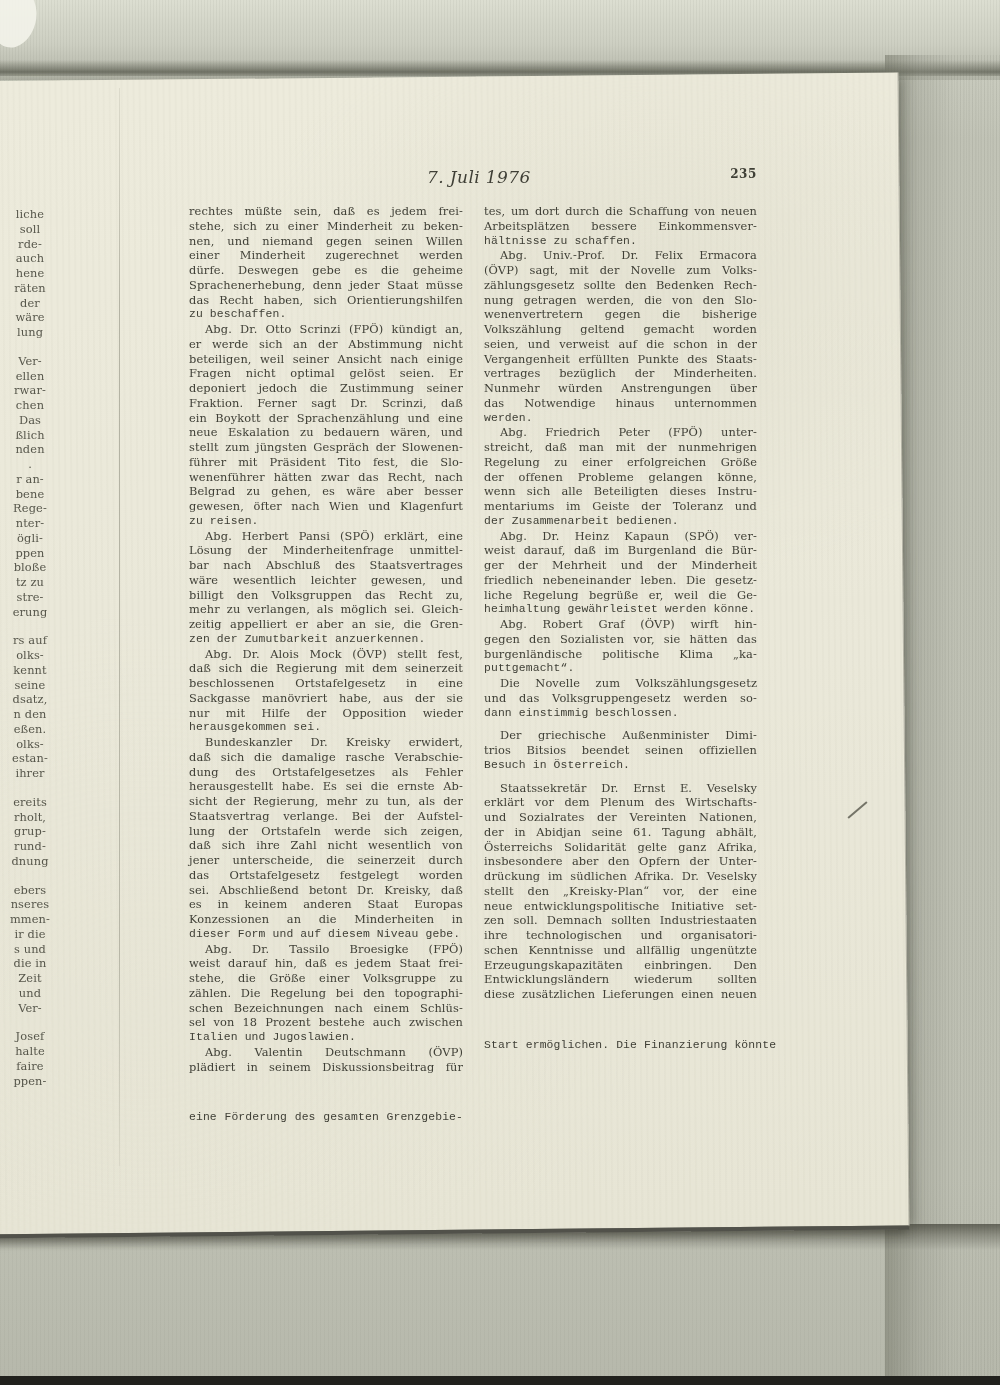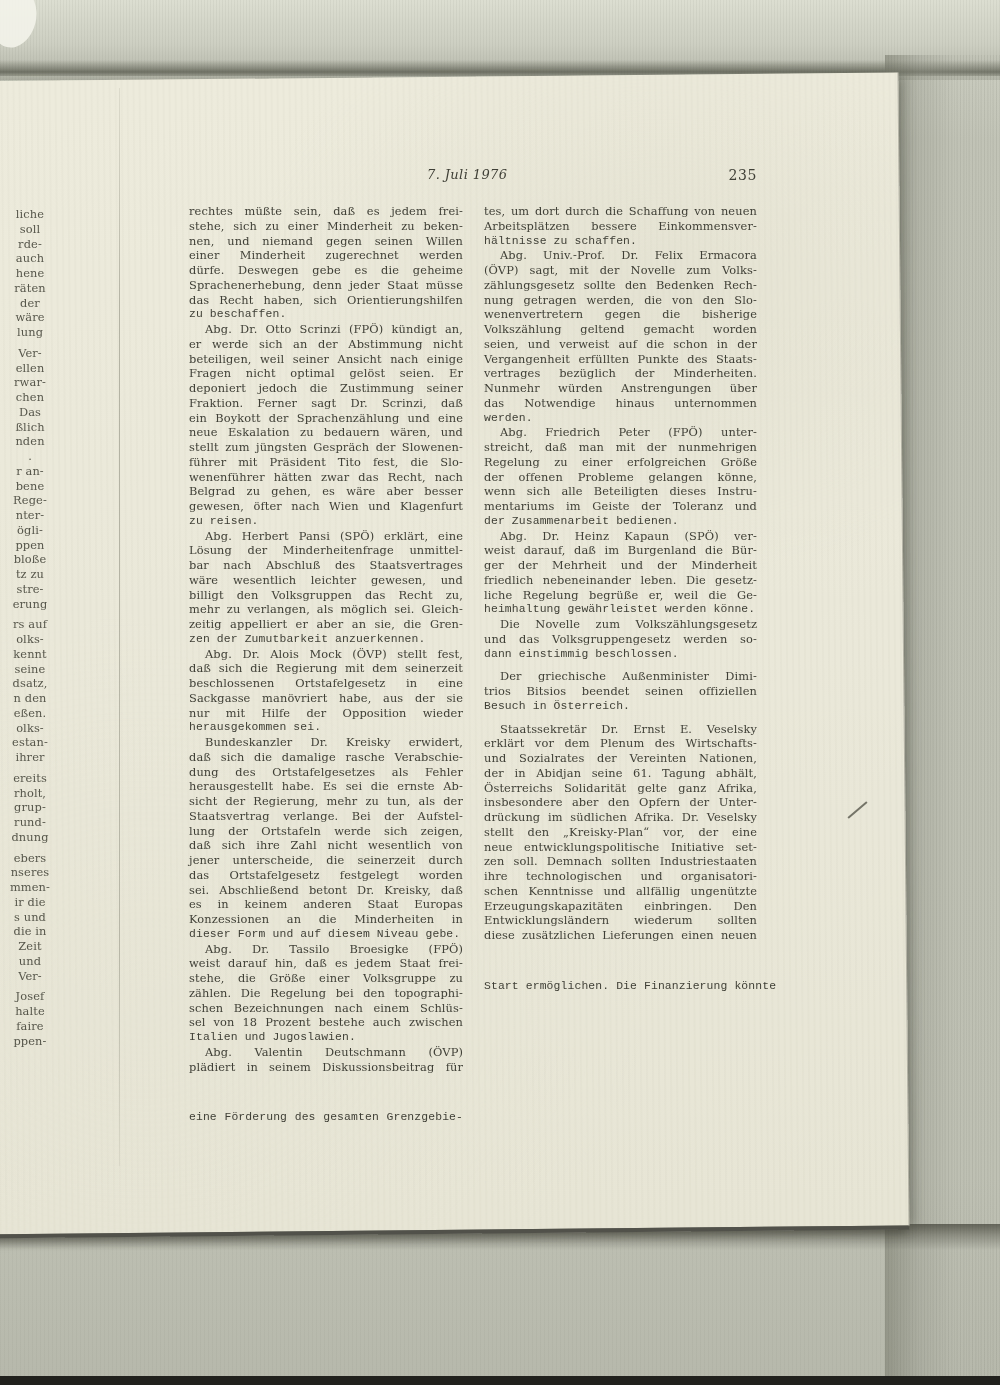--- a/index.html
+++ b/index.html
@@ -38,35 +38,35 @@
     border-bottom:4px solid #51514a;
     border-right:1px solid rgba(90,90,80,.35);
     box-shadow:0 7px 9px -3px rgba(70,70,60,.5), 8px 0 12px -3px rgba(95,97,86,.45);}
 
   .content{position:absolute;left:0;top:0;width:1000px;height:1385px;z-index:2;
     color:#3f3f36;font-size:11.4px;letter-spacing:.12px;}
   .crease{position:absolute;left:119px;top:88px;width:1px;height:1078px;
     background:linear-gradient(180deg, rgba(125,125,110,.15), rgba(125,125,110,.5) 20%, rgba(125,125,110,.45) 80%, rgba(125,125,110,.1));}
 
   .header{position:absolute;left:189px;top:167px;width:568px;height:18px;}
-  .header .date{position:absolute;left:238px;top:0;font-style:italic;font-size:13px;letter-spacing:.4px;}
-  .header .pagenum{position:absolute;right:0;top:0;font-size:14px;letter-spacing:.6px;}
+  .header .date{position:absolute;left:238px;top:0;font-style:italic;font-size:17px;letter-spacing:.4px;}
+  .header .pagenum{position:absolute;right:0;top:0;font-size:12px;letter-spacing:.6px;font-weight:bold;}
 
   .col{position:absolute;top:204px;line-height:14.75px;}
   .col-left{left:189px;width:274px;}
   .col-right{left:484px;width:273px;}
   .ln{text-align:justify;text-align-last:justify;white-space:nowrap;}
   .para .ln:last-child{text-align-last:left;font-family:Liberation Mono, monospace;}
   .para.jlast .ln:last-child{text-align-last:justify;margin-top:36px;}
   .para.indent .ln:first-child{text-indent:16px;}
   .para.gap{margin-top:8px;}
 
   .frag-col{position:absolute;left:0;top:207px;width:60px;line-height:14.75px;color:#4a4a3f;opacity:.92;}
   .fln{text-align:center;white-space:nowrap;}
-  .fgroup + .fgroup{margin-top:6px;}
+  .fgroup + .fgroup{margin-top:14px;}
 
   .pencil-mark{position:absolute;left:845px;top:809px;width:25px;height:2px;background:#57574c;
     border-radius:2px;transform:rotate(-40deg);opacity:.8;}
 </style>
 </head>
 <body>
 
 <div class="bg-top"></div>
 <div class="fringe-top"></div>
 <div class="bg-right"></div>
@@ -259,20 +259,26 @@
       </div>
       <div class="para indent">
         <div class="ln">Abg. Dr. Heinz Kapaun (SPÖ) ver-</div>
         <div class="ln">weist darauf, daß im Burgenland die Bür-</div>
         <div class="ln">ger der Mehrheit und der Minderheit</div>
         <div class="ln">friedlich nebeneinander leben. Die gesetz-</div>
         <div class="ln">liche Regelung begrüße er, weil die Ge-</div>
         <div class="ln">heimhaltung gewährleistet werden könne.</div>
       </div>
       <div class="para indent">
+        <div class="ln">Abg. Robert Graf (ÖVP) wirft hin-</div>
+        <div class="ln">gegen den Sozialisten vor, sie hätten das</div>
+        <div class="ln">burgenländische politische Klima „ka-</div>
+        <div class="ln">puttgemacht“.</div>
+      </div>
+      <div class="para indent">
         <div class="ln">Die Novelle zum Volkszählungsgesetz</div>
         <div class="ln">und das Volksgruppengesetz werden so-</div>
         <div class="ln">dann einstimmig beschlossen.</div>
       </div>
       <div class="para indent gap">
         <div class="ln">Der griechische Außenminister Dimi-</div>
         <div class="ln">trios Bitsios beendet seinen offiziellen</div>
         <div class="ln">Besuch in Österreich.</div>
       </div>
       <div class="para indent gap jlast">

